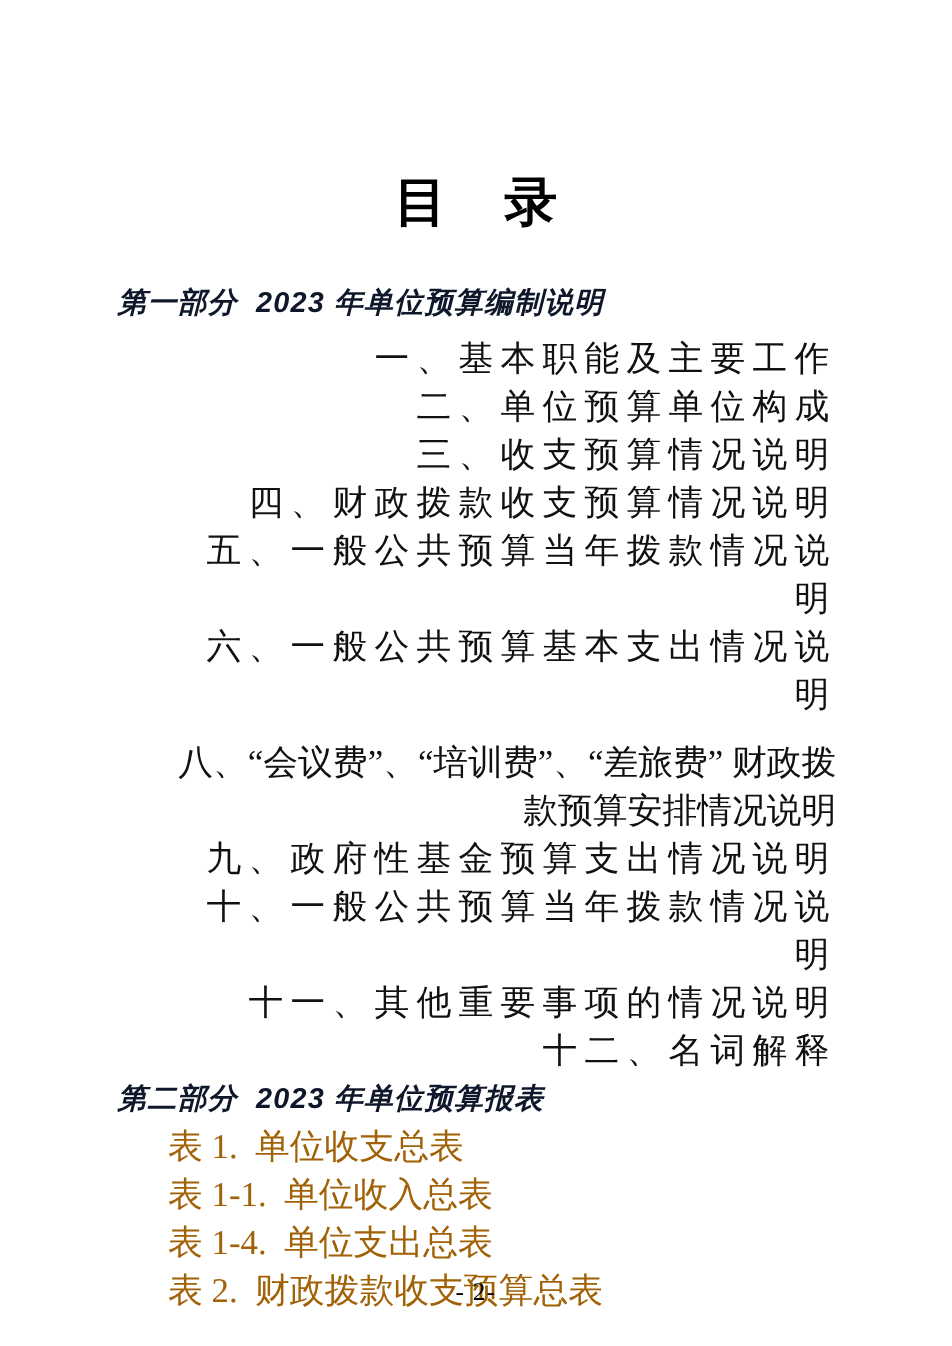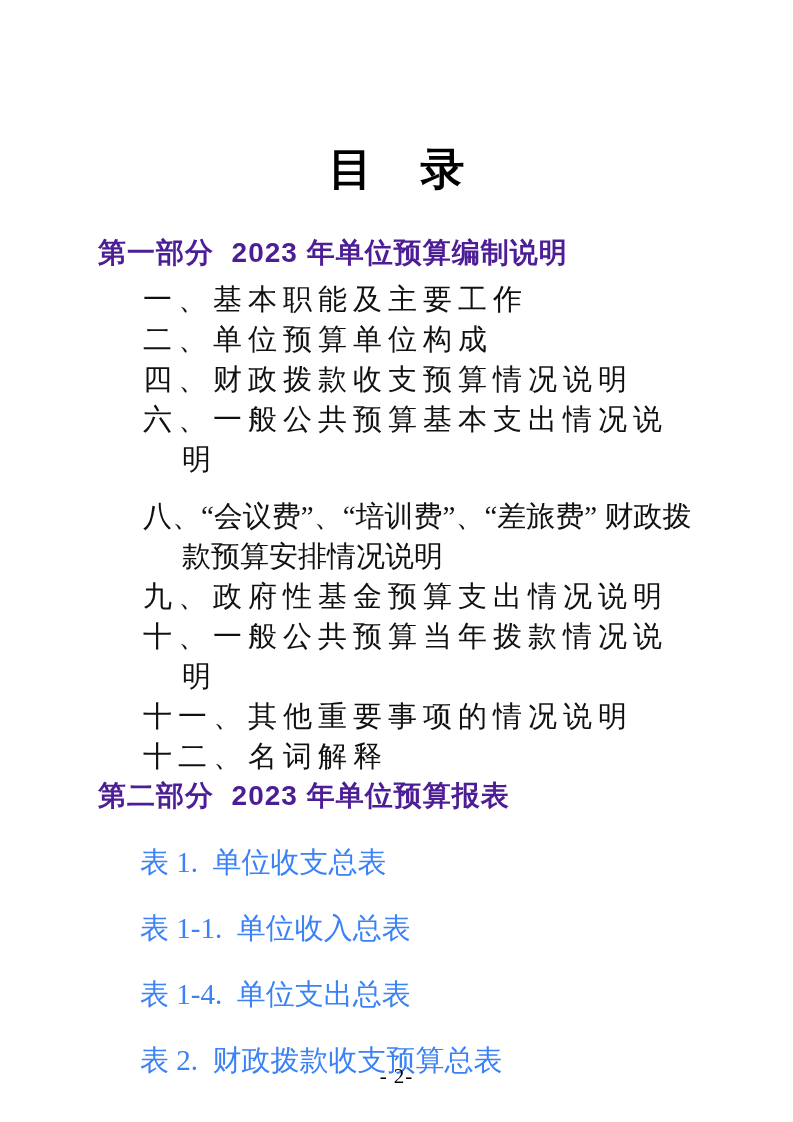--- a/index.html
+++ b/index.html
@@ -27,51 +27,52 @@
     line-height: 48px;
     letter-spacing: 2px;
     color: #000000;
     margin-bottom: 40px;
     white-space: pre-wrap;
   }
 
   .part-heading {
     font-family: "Liberation Sans", sans-serif;
     font-weight: 700;
-    font-size: 28px;
+    font-size: 24px;
     line-height: 40px;
-    color: #4c1d95;
+    color: #0f172a;
     letter-spacing: 1px;
     white-space: pre-wrap;
+    font-style: italic;
   }
 
   .toc-items { margin-top: 6px; }
 
   .toc-item {
     font-size: 29px;
     line-height: 40px;
     letter-spacing: 6px;
     padding-left: 84px;
     text-indent: -39px;
     white-space: pre-wrap;
     color: #111111;
+    text-align: right;
   }
 
   .toc-item.long { letter-spacing: 0; margin-top: 17px; }
 
   .table-items { margin-top: 0; }
 
   .table-item {
     font-size: 29px;
     line-height: 40px;
     letter-spacing: 0;
     padding-left: 42px;
     white-space: pre-wrap;
-    color: #3b82f6;
-    margin-top: 26px;
+    color: #a16207;
   }
 
   .page-number {
     position: absolute;
     top: 1064px;
     left: 0;
     right: 0;
     text-align: center;
     font-size: 21px;
     letter-spacing: 1px;
@@ -85,21 +86,23 @@
 <div class="page">
   <div class="content">
 
     <div class="doc-title">目　录</div>
 
     <div class="part-heading">第一部分  2023 年单位预算编制说明</div>
 
     <div class="toc-items">
       <div class="toc-item">一、基本职能及主要工作</div>
       <div class="toc-item">二、单位预算单位构成</div>
+      <div class="toc-item">三、收支预算情况说明</div>
       <div class="toc-item">四、财政拨款收支预算情况说明</div>
+      <div class="toc-item">五、一般公共预算当年拨款情况说明</div>
       <div class="toc-item">六、一般公共预算基本支出情况说明</div>
       <div class="toc-item long">八、“会议费”、“培训费”、“差旅费” 财政拨款预算安排情况说明</div>
       <div class="toc-item">九、政府性基金预算支出情况说明</div>
       <div class="toc-item">十、一般公共预算当年拨款情况说明</div>
       <div class="toc-item">十一、其他重要事项的情况说明</div>
       <div class="toc-item">十二、名词解释</div>
     </div>
 
     <div class="part-heading">第二部分  2023 年单位预算报表</div>
 

